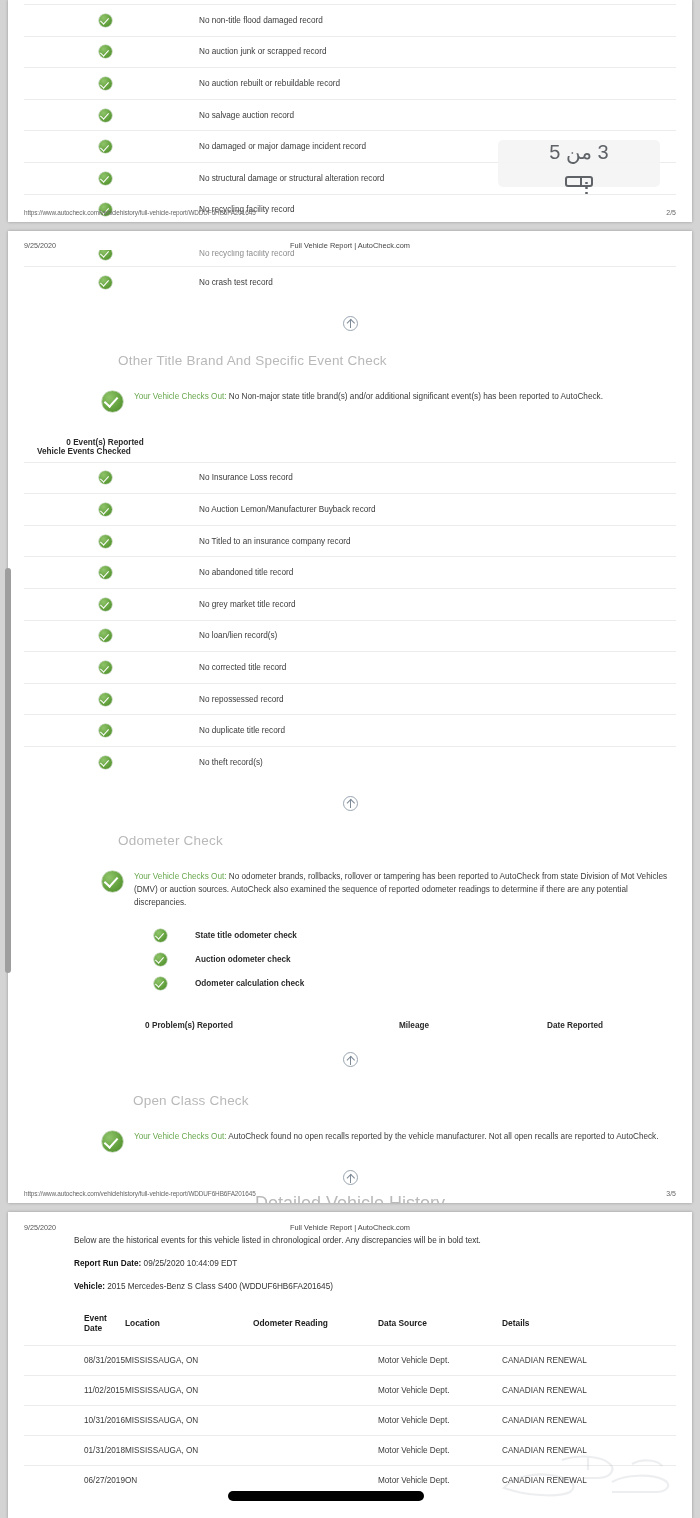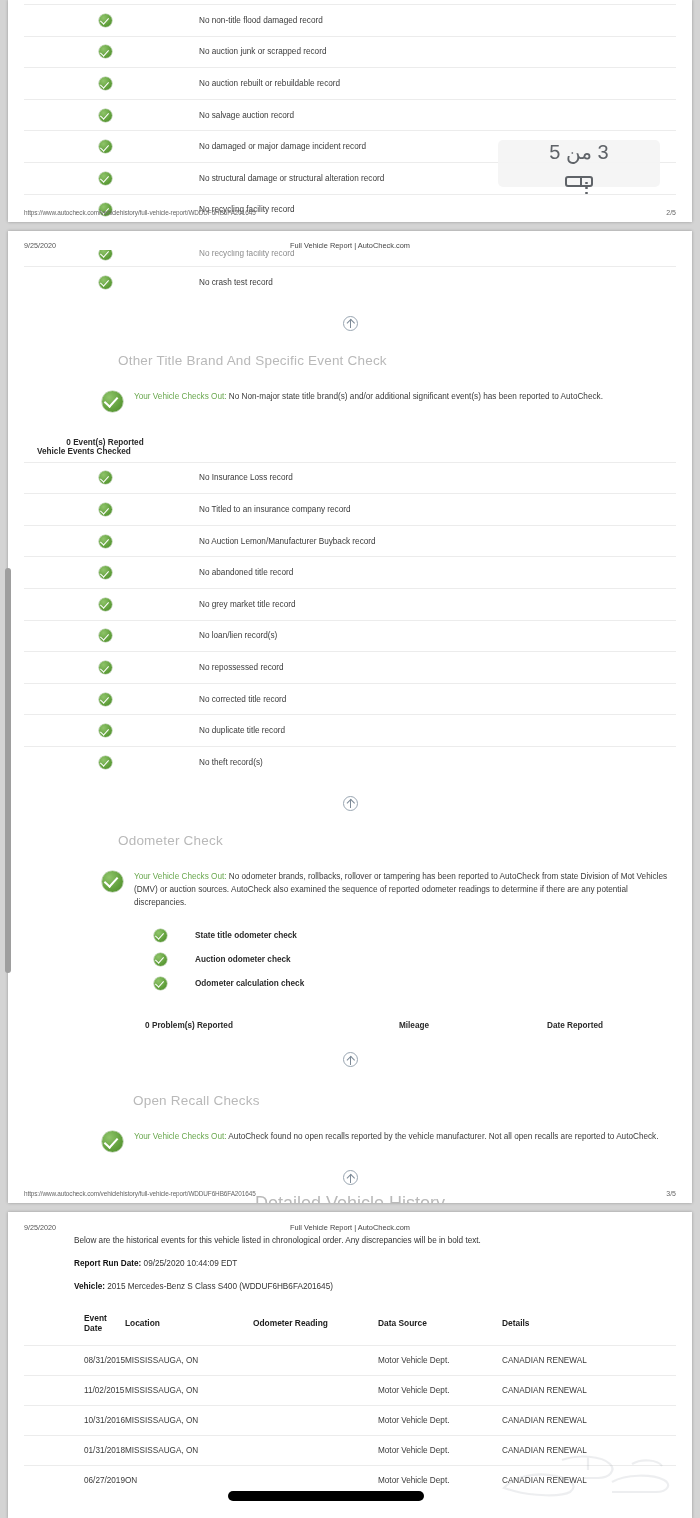--- a/index.html
+++ b/index.html
@@ -351,57 +351,57 @@
       <div class="chk-row">
         <div class="col-a">
             <span class="badge"></span>
           </div>
         <div class="col-b">No Insurance Loss record</div>
       </div>
       <div class="chk-row">
         <div class="col-a">
             <span class="badge"></span>
           </div>
+        <div class="col-b">No Auction Lemon/Manufacturer Buyback record</div>
+      </div>
+      <div class="chk-row">
+        <div class="col-a">
+            <span class="badge"></span>
+          </div>
         <div class="col-b">No Titled to an insurance company record</div>
       </div>
       <div class="chk-row">
         <div class="col-a">
             <span class="badge"></span>
           </div>
-        <div class="col-b">No Auction Lemon/Manufacturer Buyback record</div>
-      </div>
-      <div class="chk-row">
-        <div class="col-a">
-            <span class="badge"></span>
-          </div>
         <div class="col-b">No abandoned title record</div>
       </div>
       <div class="chk-row">
         <div class="col-a">
             <span class="badge"></span>
           </div>
         <div class="col-b">No grey market title record</div>
       </div>
       <div class="chk-row">
         <div class="col-a">
             <span class="badge"></span>
           </div>
         <div class="col-b">No loan/lien record(s)</div>
       </div>
       <div class="chk-row">
         <div class="col-a">
             <span class="badge"></span>
           </div>
+        <div class="col-b">No corrected title record</div>
+      </div>
+      <div class="chk-row">
+        <div class="col-a">
+            <span class="badge"></span>
+          </div>
         <div class="col-b">No repossessed record</div>
-      </div>
-      <div class="chk-row">
-        <div class="col-a">
-            <span class="badge"></span>
-          </div>
-        <div class="col-b">No corrected title record</div>
       </div>
       <div class="chk-row">
         <div class="col-a">
             <span class="badge"></span>
           </div>
         <div class="col-b">No duplicate title record</div>
       </div>
       <div class="chk-row">
         <div class="col-a">
             <span class="badge"></span>
@@ -439,21 +439,21 @@
     <div class="odo-head">
       <div class="oh-a">0 Problem(s) Reported</div>
       <div class="oh-b">Mileage</div>
       <div class="oh-c">Date Reported</div>
     </div>
 
     <div class="to-top" style="padding-top:22px;">
       <div class="circle"></div>
     </div>
 
-    <div class="section-title" style="padding-left:109px;margin-top:22px;">Open Recall Checks</div>
+    <div class="section-title" style="padding-left:109px;margin-top:22px;">Open Class Check</div>
 
     <div class="callout">
       <div class="cb-badge"><span class="badge lg"></span></div>
       <div class="cb-text"><span class="cb-lead">Your Vehicle Checks Out:</span><span> AutoCheck found no open recalls reported by the vehicle manufacturer. Not all open recalls are reported to AutoCheck.</span></div>
     </div>
 
     <div class="to-top" style="padding-top:14px;">
       <div class="circle"></div>
     </div>
 

